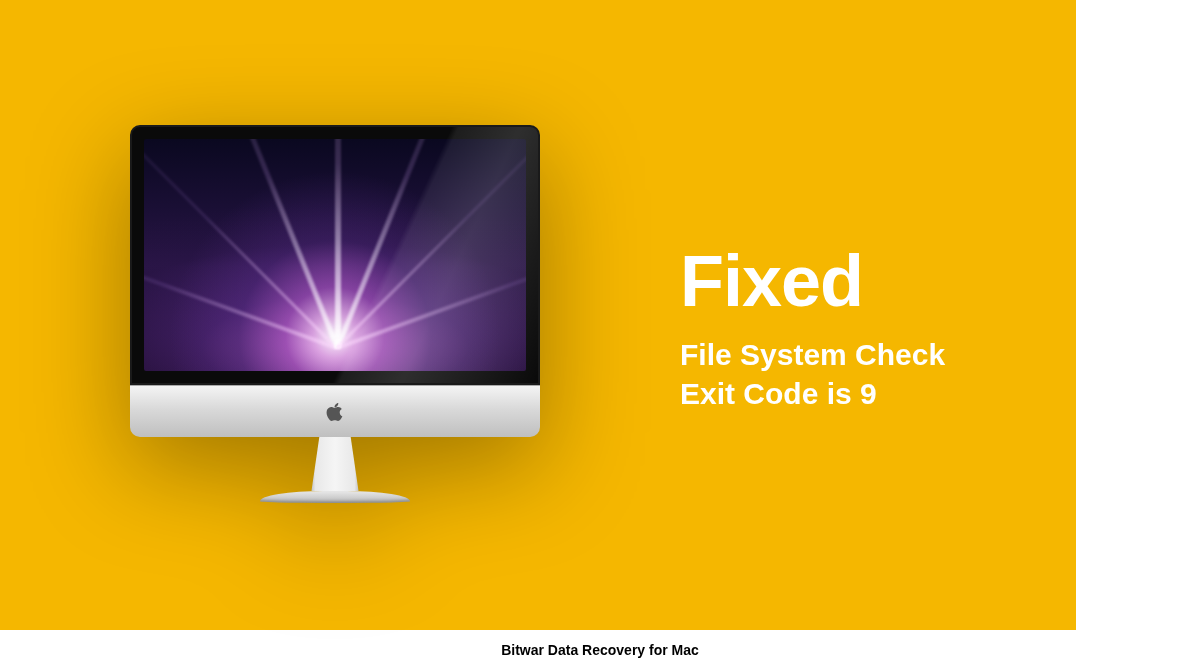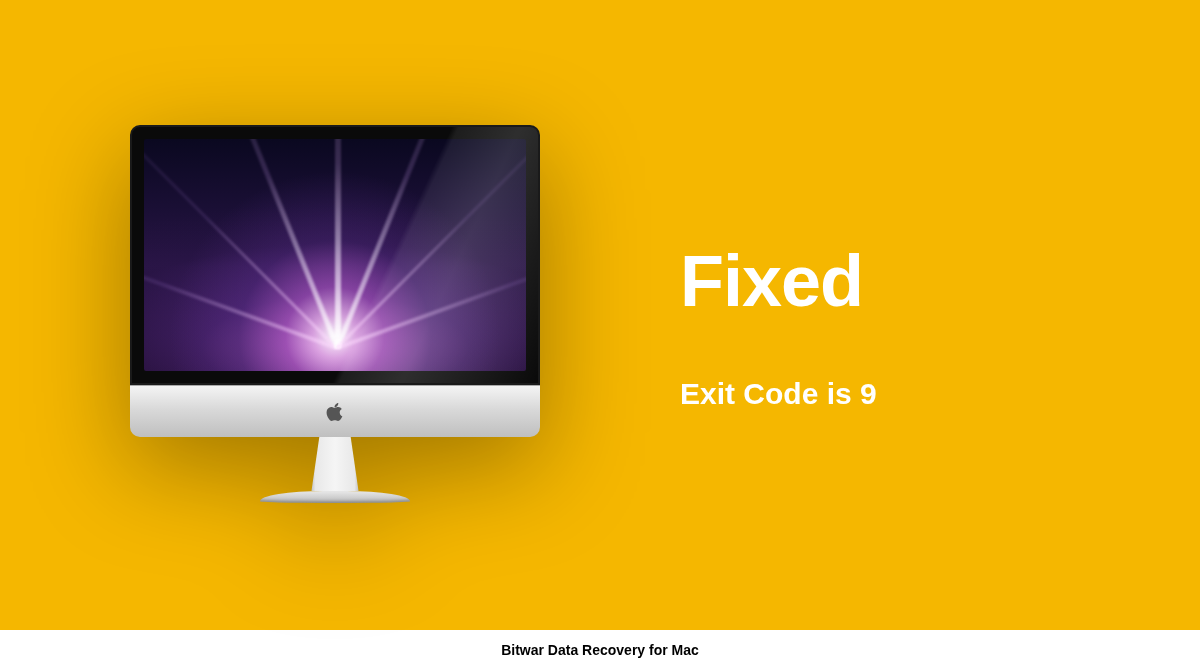--- a/index.html
+++ b/index.html
@@ -3,21 +3,21 @@
   <meta charset="utf-8">
   <style>
     * { margin: 0; padding: 0; box-sizing: border-box; }
     body {
       width: 1200px;
       height: 670px;
       font-family: -apple-system, BlinkMacSystemFont, "Helvetica Neue", Arial, sans-serif;
       overflow: hidden;
     }
     .hero {
-      width: 1200px;
+      width: 1076px;
       height: 630px;
       background: #F5B700;
       display: flex;
       align-items: center;
       position: relative;
     }
     .footer {
       width: 1200px;
       height: 40px;
       background: #ffffff;
@@ -153,21 +153,21 @@
         <path fill="currentColor" d="M150.9 131.3c-2.6 6-5.7 11.6-9.4 16.7-5 7-9.1 11.8-12.3 14.5-4.9 4.4-10.2 6.7-15.8 6.8-4 0-8.9-1.1-14.5-3.5-5.6-2.3-10.8-3.5-15.5-3.5-4.9 0-10.2 1.1-15.9 3.5-5.7 2.3-10.3 3.6-13.8 3.7-5.4.2-10.8-2.1-16.2-7-3.4-2.9-7.7-7.9-12.8-15-5.5-7.6-10-16.4-13.5-26.5C7.4 110.3 5.5 99.9 5.5 89.8c0-11.5 2.5-21.5 7.5-29.8 3.9-6.7 9.1-12 15.6-15.8 6.5-3.9 13.5-5.9 21.1-6 4.3 0 9.9 1.3 16.9 4 7 2.6 11.5 4 13.5 4 1.5 0 6.5-1.6 15-4.7 8-2.9 14.8-4.1 20.3-3.6 15 1.2 26.3 7.1 33.8 17.8-13.4 8.1-20.1 19.5-19.9 34.1.1 11.4 4.2 20.8 12.3 28.3 3.7 3.5 7.8 6.2 12.4 8.1-.9 2.9-2 5.6-3.1 8.1zM116.2 4.1c0 8.6-3.1 16.6-9.4 24-7.6 8.8-16.7 13.9-26.7 13.1-.1-1-.2-2.1-.2-3.2 0-8.3 3.6-17.1 10-24.3 3.2-3.6 7.3-6.6 12.2-9C107 2.4 111.6 1.1 116 1c.1 1 .2 2.1.2 3.1z"></path>
       </svg>
     </div>
     <div class="imac-stand-neck"></div>
     <div class="imac-stand-base"></div>
   </div>
 
   <div class="text-block">
     <div class="headline">Fixed</div>
     <div class="subline">
-      <br>
+      <span>File System Check</span><br>
       <span>Exit Code is 9</span>
     </div>
   </div>
 
 </div>
 
 <div class="footer">
   <span>Bitwar Data Recovery for Mac</span>
 </div>
 

